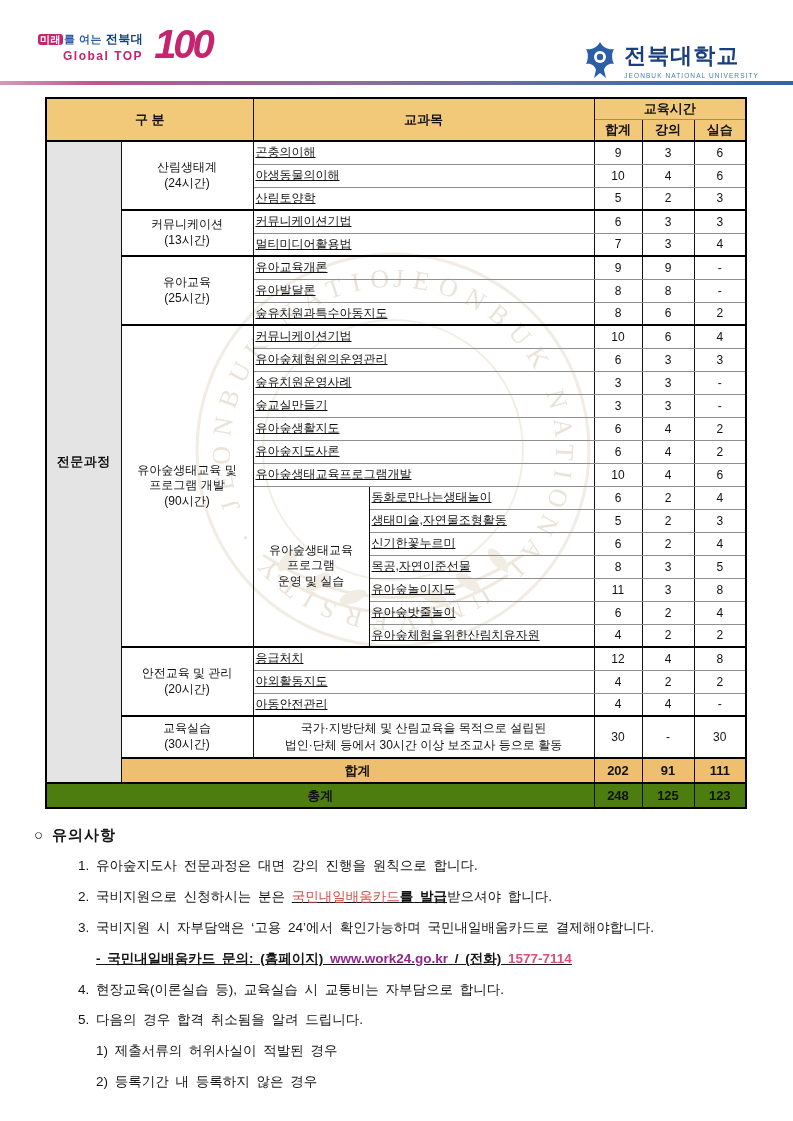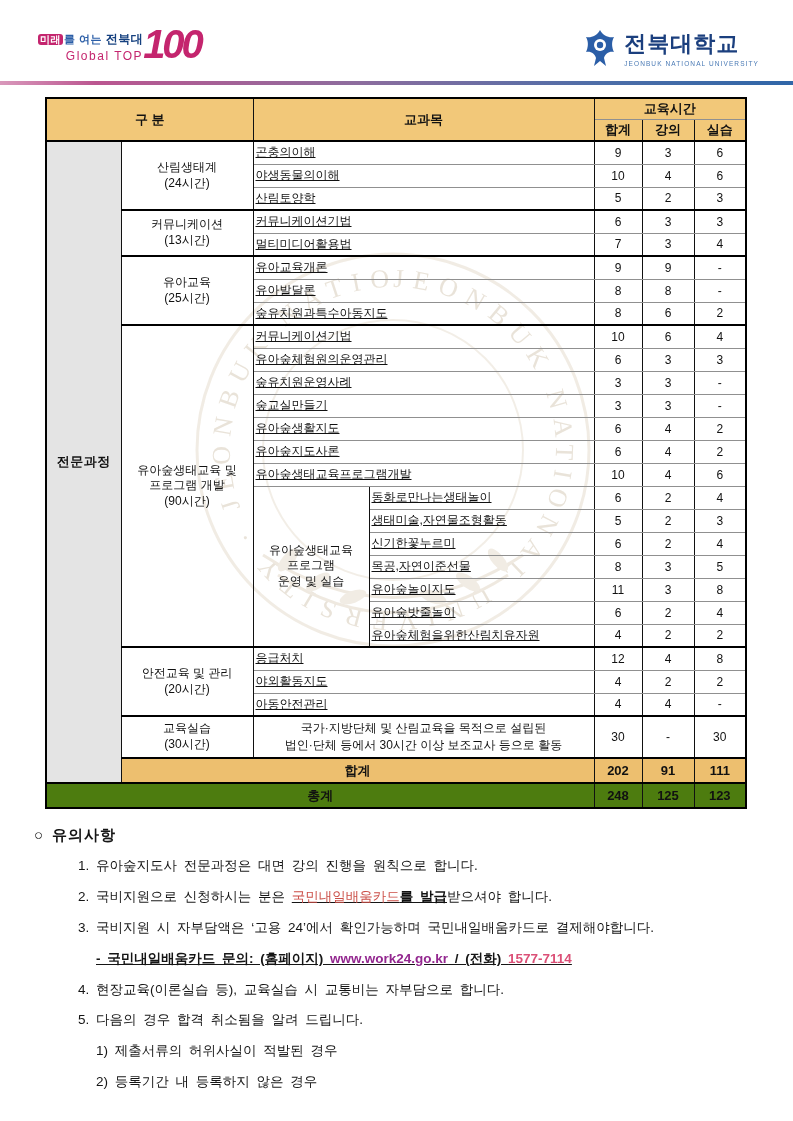--- a/index.html
+++ b/index.html
@@ -6,23 +6,23 @@
   html,body { background:#fff; }
   body { width:793px; height:1121px; font-family:"Liberation Sans","DejaVu Sans",sans-serif; color:#111; position:relative; }
   .page { position:absolute; inset:0; width:793px; height:1121px; background:#fff; overflow:hidden; }
 
   
   .logo-left { position:absolute; left:38px; top:25px; display:flex; align-items:flex-end; }
   .logo-left .txt { text-align:right; margin-top:6px; }
   .tagline { font-size:11px; font-weight:bold; color:#2b5ea7; letter-spacing:0.5px; }
   .tagline .chip { background:#c4256e; color:#fff; border-radius:3px; padding:0 2px; font-size:10px; margin-right:1px; }
   .tagline .uni { color:#15407f; font-size:12px; }
-  .global { font-size:12px; font-weight:normal; color:#c4256e; letter-spacing:1.5px; margin-top:1px; }
-  .big100 { font-size:40px; font-weight:bold; color:#c4256e; line-height:0.95; margin-left:0; letter-spacing:-3px; font-style:italic; }
-  .logo-right { position:absolute; right:34px; top:28px; display:flex; align-items:center; gap:7px; }
+  .global { font-size:12px; font-weight:bold; color:#c4256e; letter-spacing:1.5px; margin-top:1px; }
+  .big100 { font-size:40px; font-weight:bold; color:#c4256e; line-height:0.95; margin-left:11px; letter-spacing:-3px; font-style:italic; }
+  .logo-right { position:absolute; right:34px; top:40px; display:flex; align-items:center; gap:7px; }
   .logo-right .name { font-size:22px; font-weight:bold; color:#1b3f7e; letter-spacing:1px; }
   .logo-right .sub { font-size:6.5px; color:#4a7ab5; letter-spacing:1.1px; margin-top:1px; text-align:center; }
   .divider { position:absolute; top:81px; left:0; width:793px; height:4px;
              background:linear-gradient(90deg,#d998bb 0%,#bb5690 12%,#8d6d9e 45%,#4e6ea8 75%,#2f66a8 100%); }
 
   
   .watermark { position:absolute; left:168px; top:225px; width:450px; height:450px; opacity:0.55; pointer-events:none; z-index:0; }
 
   
   .table-wrap { position:absolute; left:45px; top:97px; z-index:1; }

